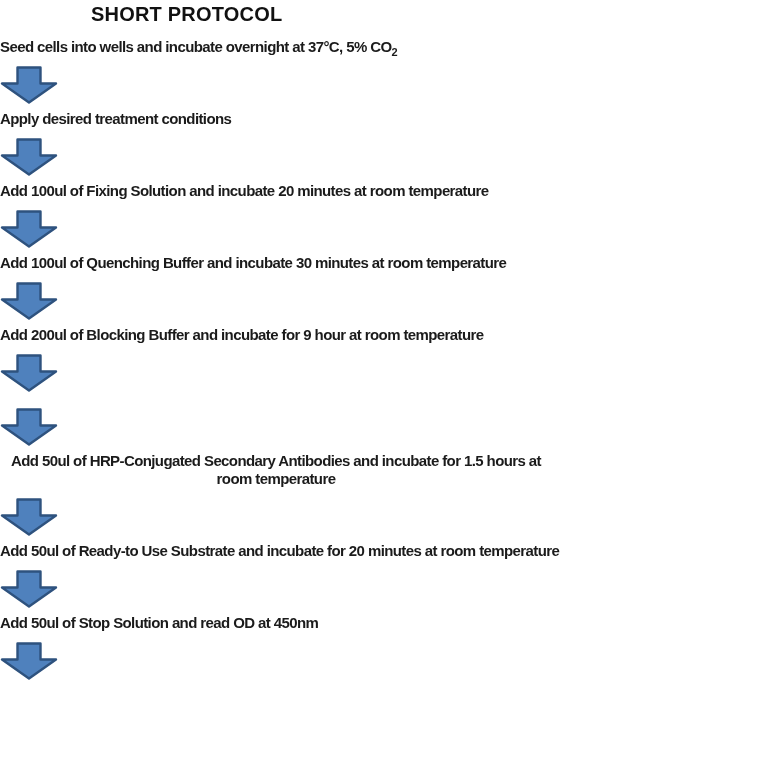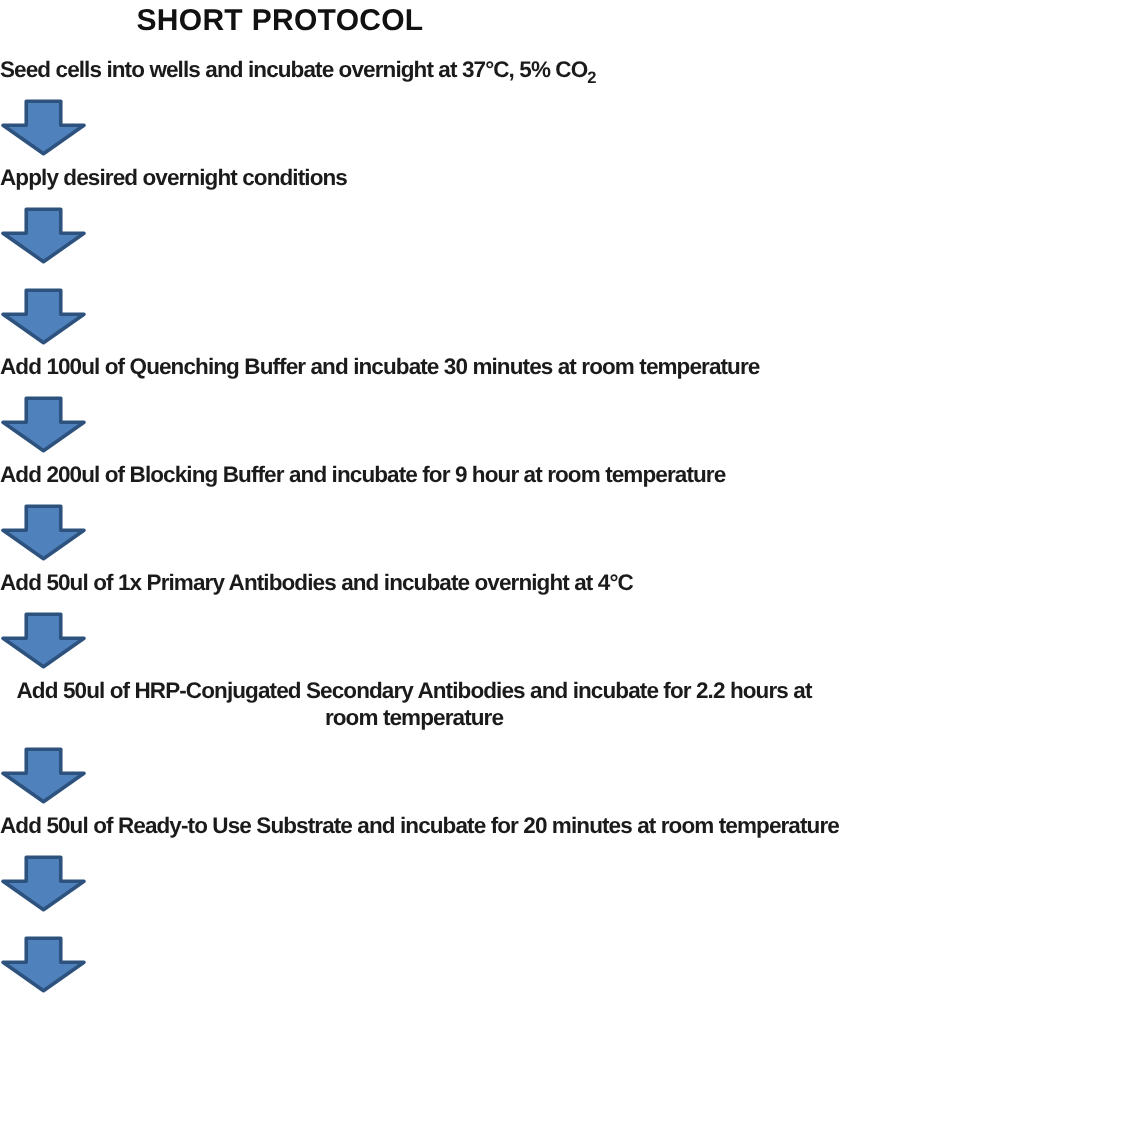--- a/index.html
+++ b/index.html
@@ -72,61 +72,62 @@
   <div class="title">SHORT PROTOCOL</div>
 
   <div class="flow">
 
     <div class="step"><span>Seed cells into wells and incubate overnight at 37°C, 5% CO</span><sub>2</sub></div>
 
     <svg class="arrow" viewBox="0 0 58 38">
         <use href="#block-arrow"></use>
       </svg>
 
-    <div class="step">Apply desired overnight conditions</div>
+    <div class="step">Apply desired treatment conditions</div>
 
     <svg class="arrow" viewBox="0 0 58 38">
         <use href="#block-arrow"></use>
       </svg>
 
+    <div class="step">Add 100ul of Fixing Solution and incubate 20 minutes at room temperature</div>
 
     <svg class="arrow" viewBox="0 0 58 38">
         <use href="#block-arrow"></use>
       </svg>
 
     <div class="step w520">Add 100ul of Quenching Buffer and incubate 30 minutes at room temperature</div>
 
     <svg class="arrow" viewBox="0 0 58 38">
         <use href="#block-arrow"></use>
       </svg>
 
     <div class="step">Add 200ul of Blocking Buffer and incubate for 9 hour at room temperature</div>
 
     <svg class="arrow" viewBox="0 0 58 38">
         <use href="#block-arrow"></use>
       </svg>
 
-    <div class="step">Add 50ul of 1x Primary Antibodies and incubate overnight at 4°C</div>
 
     <svg class="arrow" viewBox="0 0 58 38">
         <use href="#block-arrow"></use>
       </svg>
 
-    <div class="step w552">Add 50ul of HRP-Conjugated Secondary Antibodies and incubate for 2.2 hours at room temperature</div>
+    <div class="step w552">Add 50ul of HRP-Conjugated Secondary Antibodies and incubate for 1.5 hours at room temperature</div>
 
     <svg class="arrow" viewBox="0 0 58 38">
         <use href="#block-arrow"></use>
       </svg>
 
     <div class="step w575">Add 50ul of Ready-to Use Substrate and incubate for 20 minutes at room temperature</div>
 
     <svg class="arrow" viewBox="0 0 58 38">
         <use href="#block-arrow"></use>
       </svg>
 
+    <div class="step">Add 50ul of Stop Solution and read OD at 450nm</div>
 
     <svg class="arrow" viewBox="0 0 58 38">
         <use href="#block-arrow"></use>
       </svg>
 
 
   </div>
 </div>
 
 </body></html>

